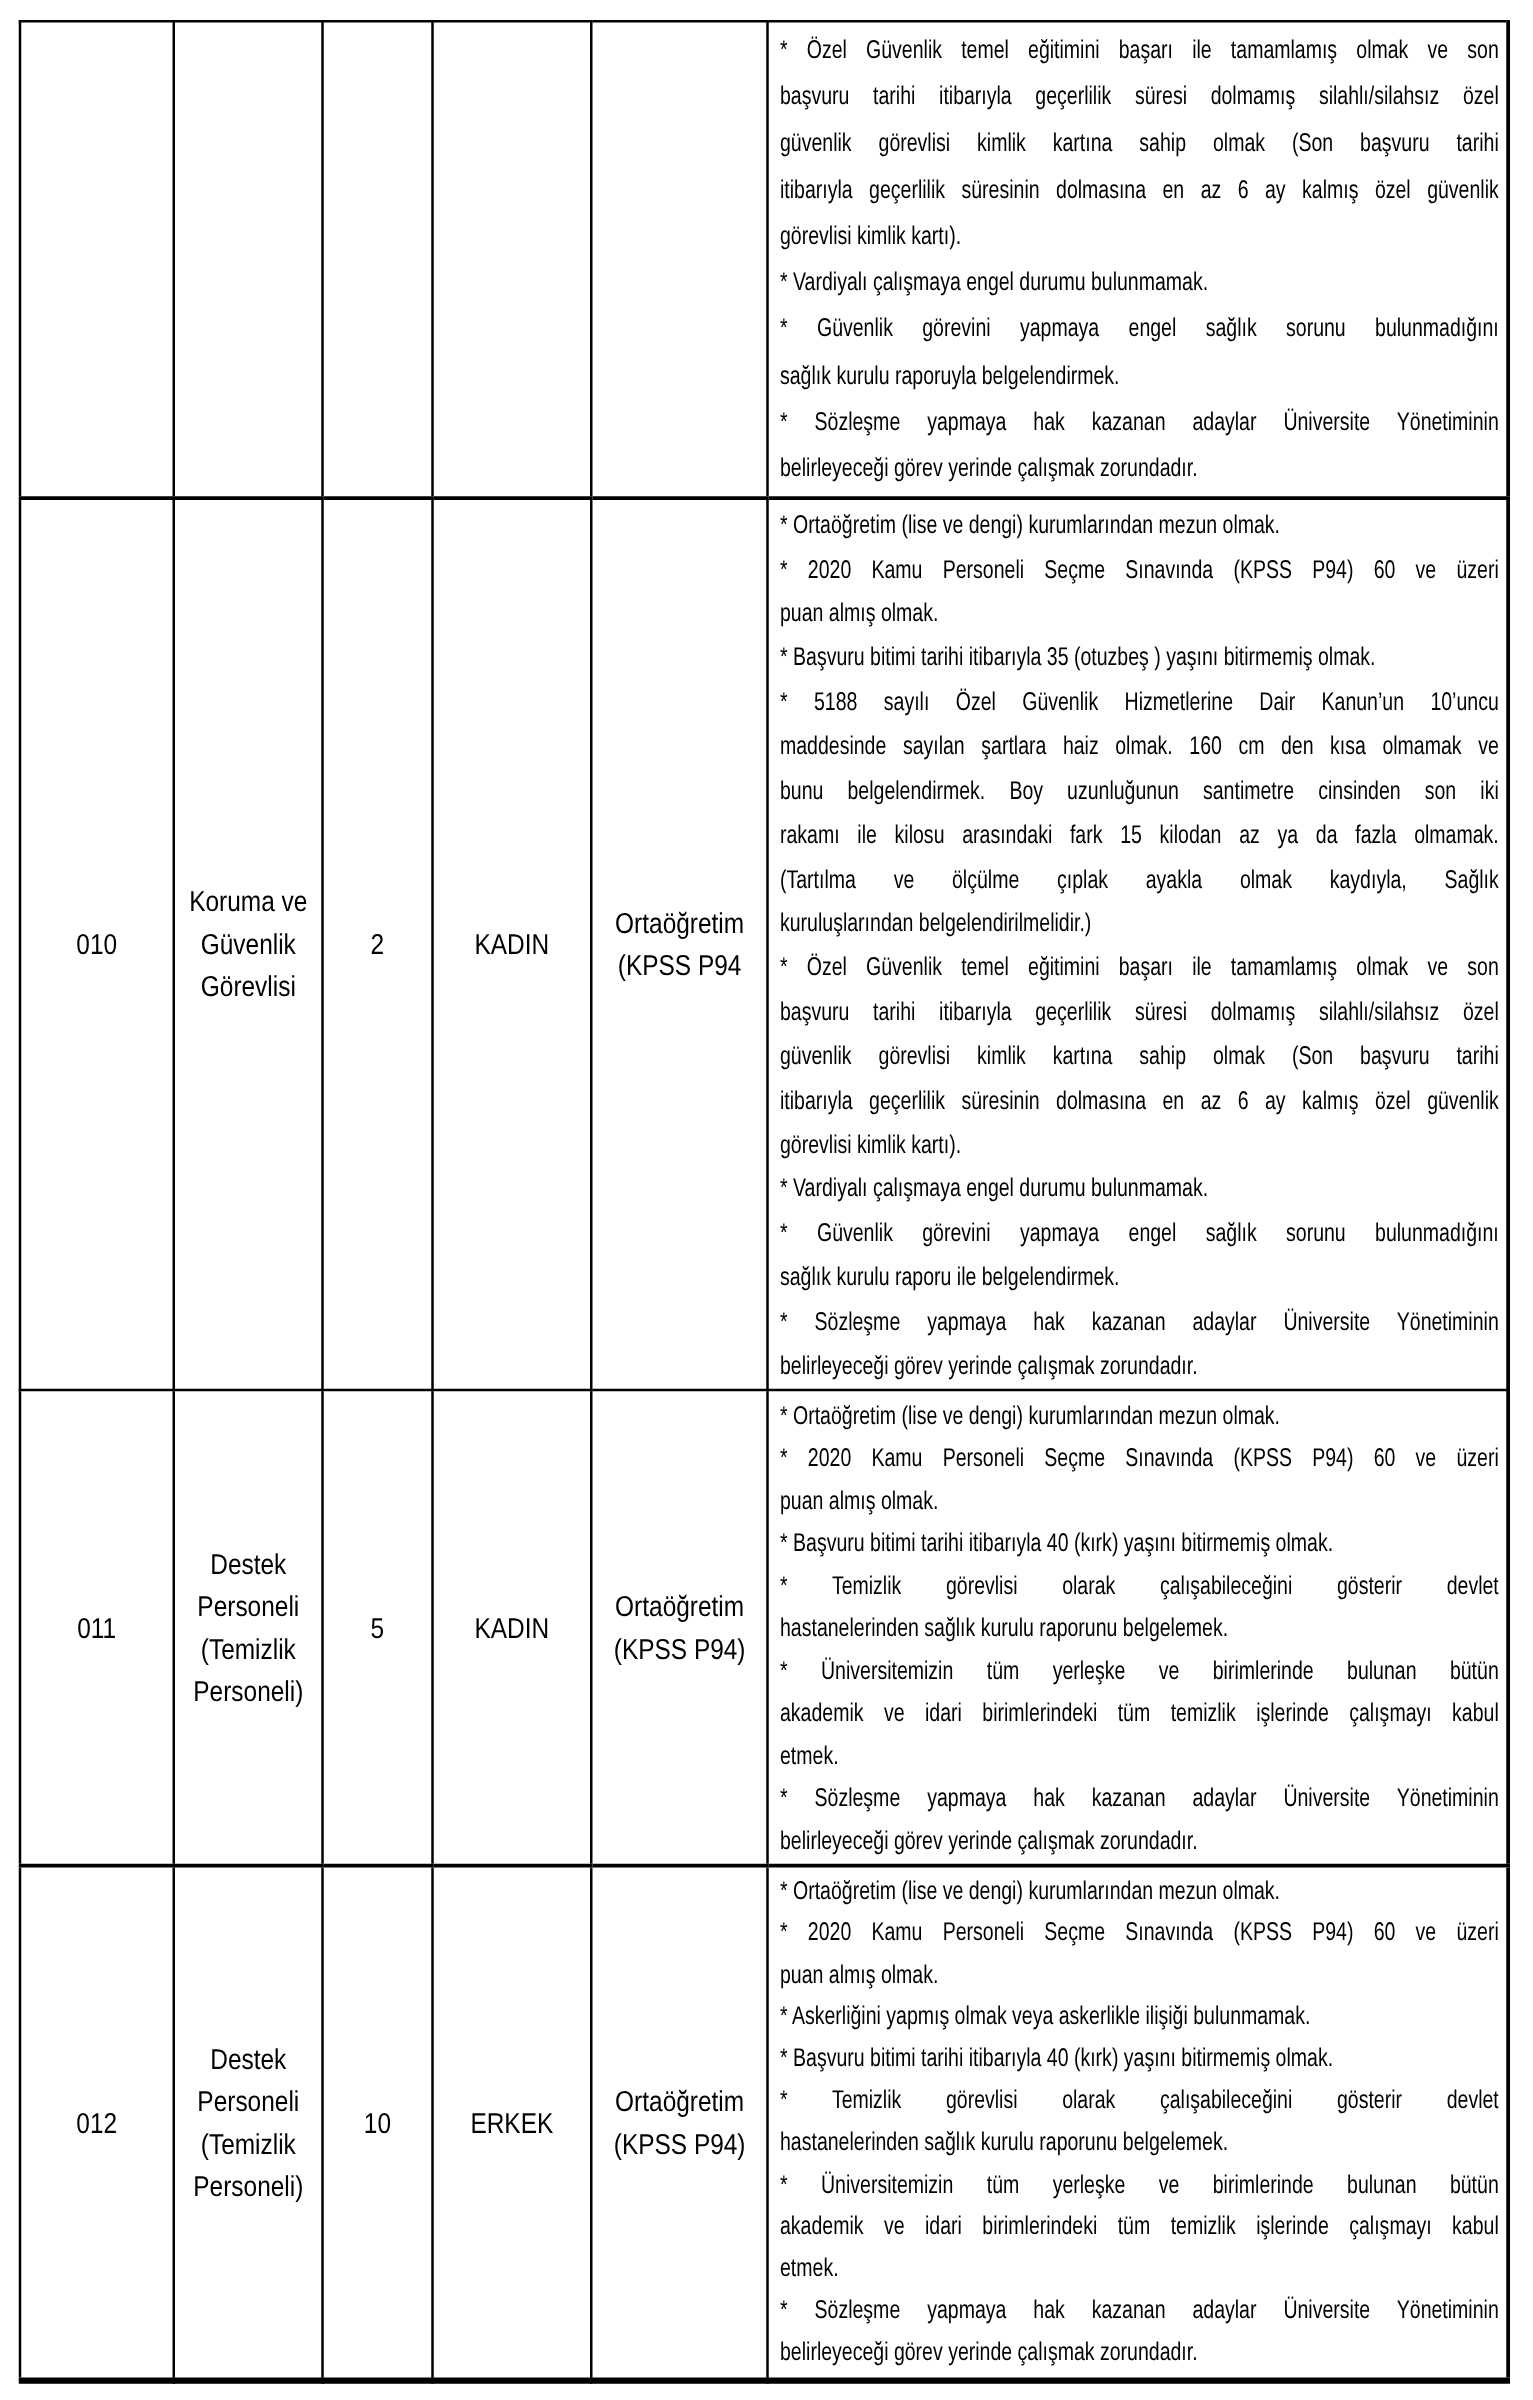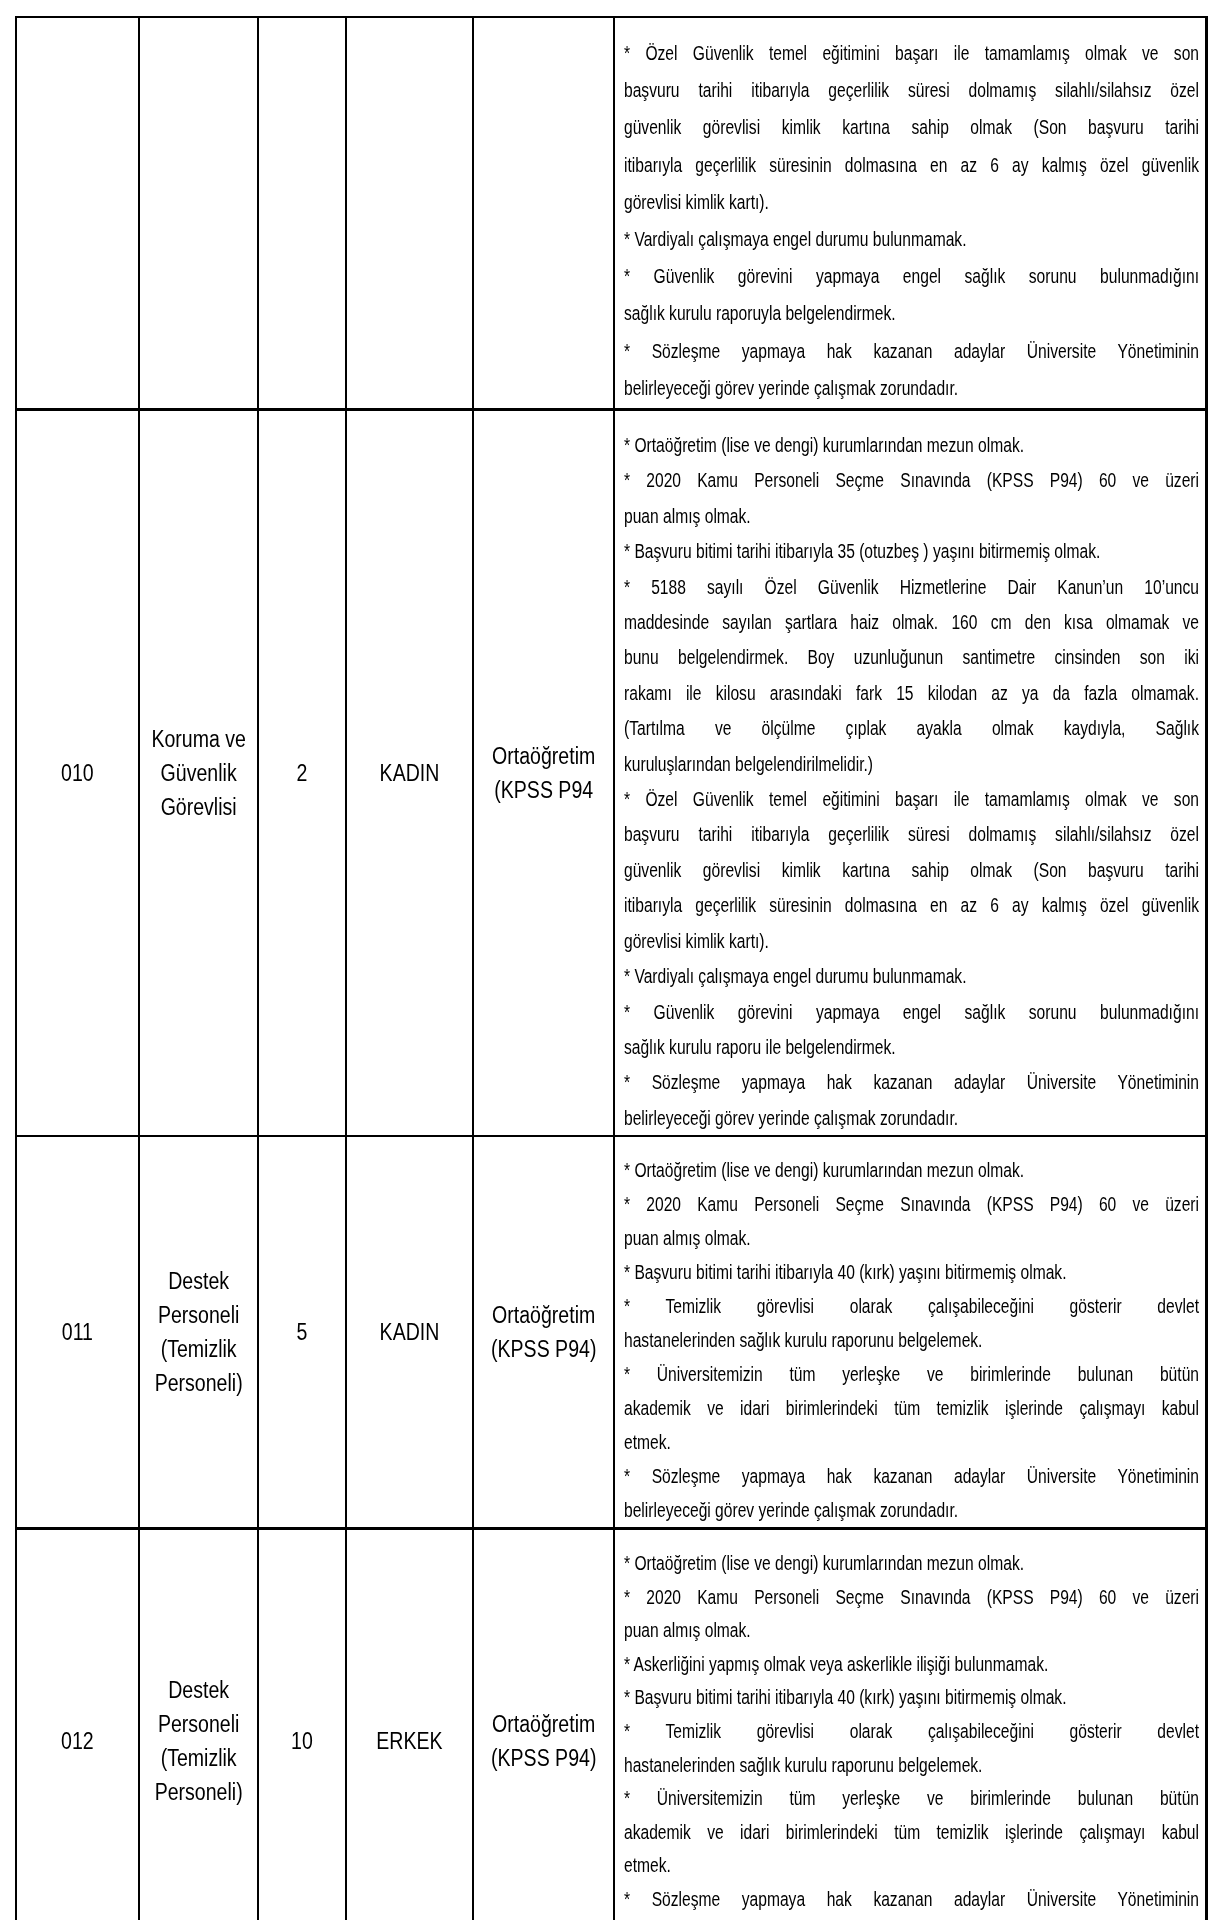--- a/index.html
+++ b/index.html
@@ -52,21 +52,21 @@
   td.col-title .cellText { width: 138px; }
   td.col-count .cellText { width: 101px; }
   td.col-gender .cellText { width: 147px; }
   td.col-education .cellText { width: 164px; }
 
   
   td.reqCell { vertical-align: top; }
   .reqWrap {
     width: 578px;
     overflow: hidden;
-    padding: 16px 0 0 9px;
+    padding: 2px 0 0 9px;
   }
   tr.r0 .reqWrap { height: 374px; }
   tr.r1 .reqWrap { height: 708px; }
   tr.r2 .reqWrap { height: 374px; }
   tr.r3 .reqWrap { height: 406px; }
 
   .para { margin: 0; }
   .line {
     width: 755px;                 
     transform: scaleX(0.7616);    

